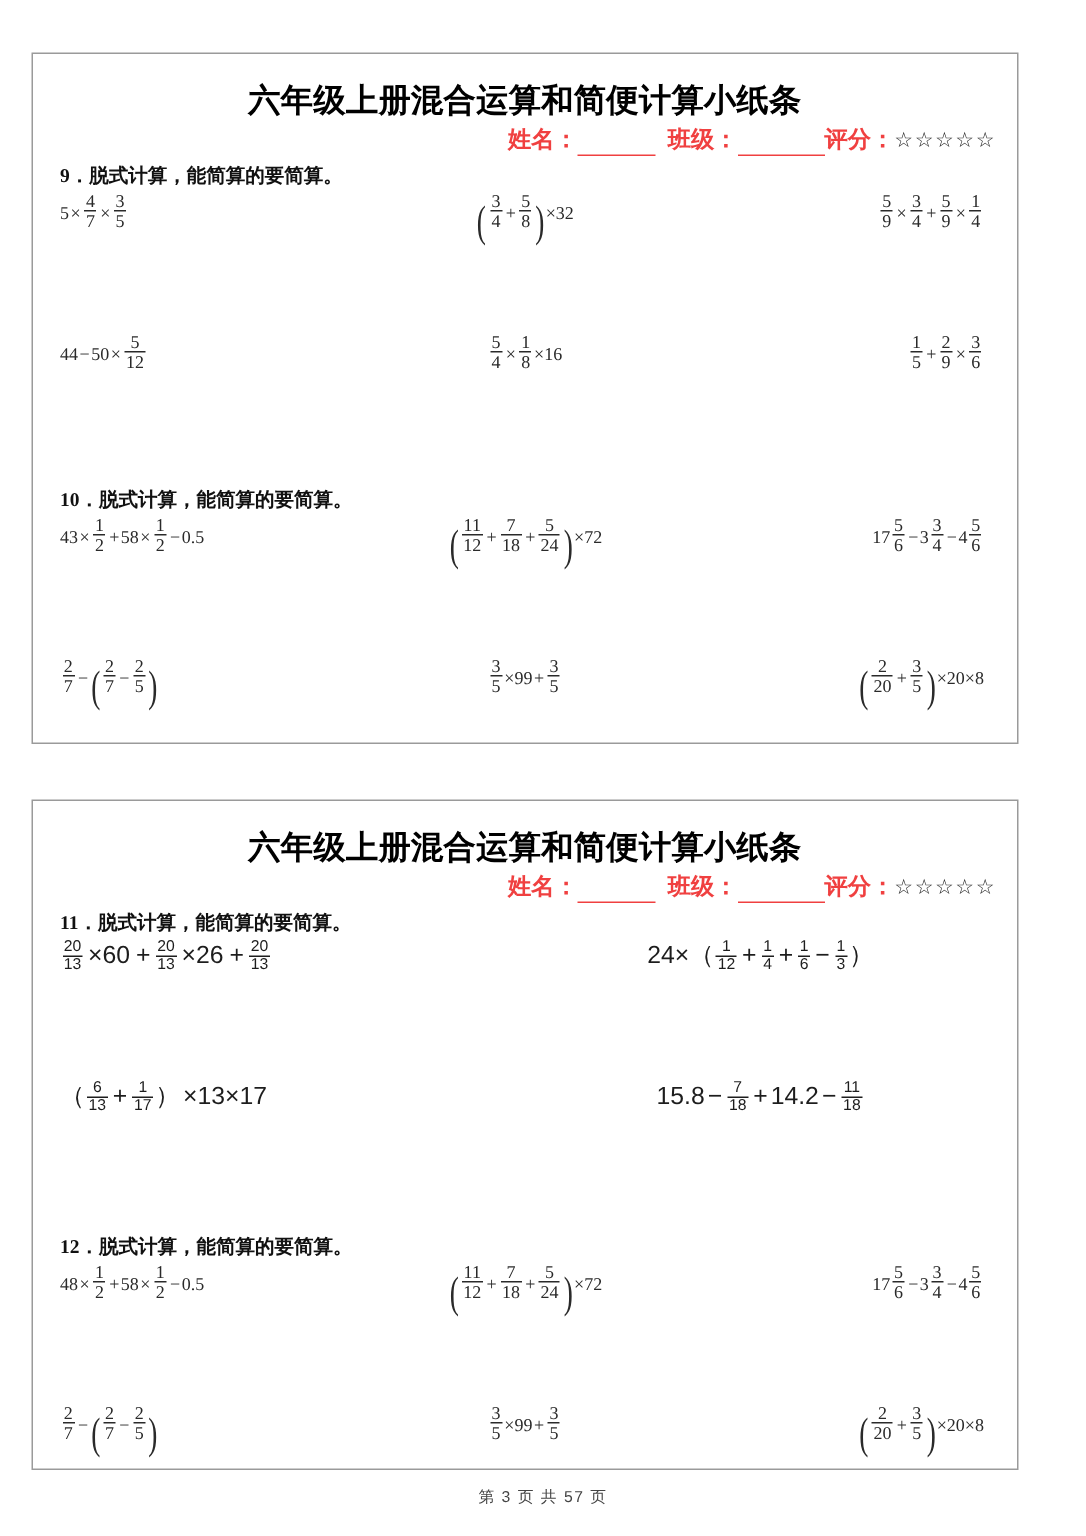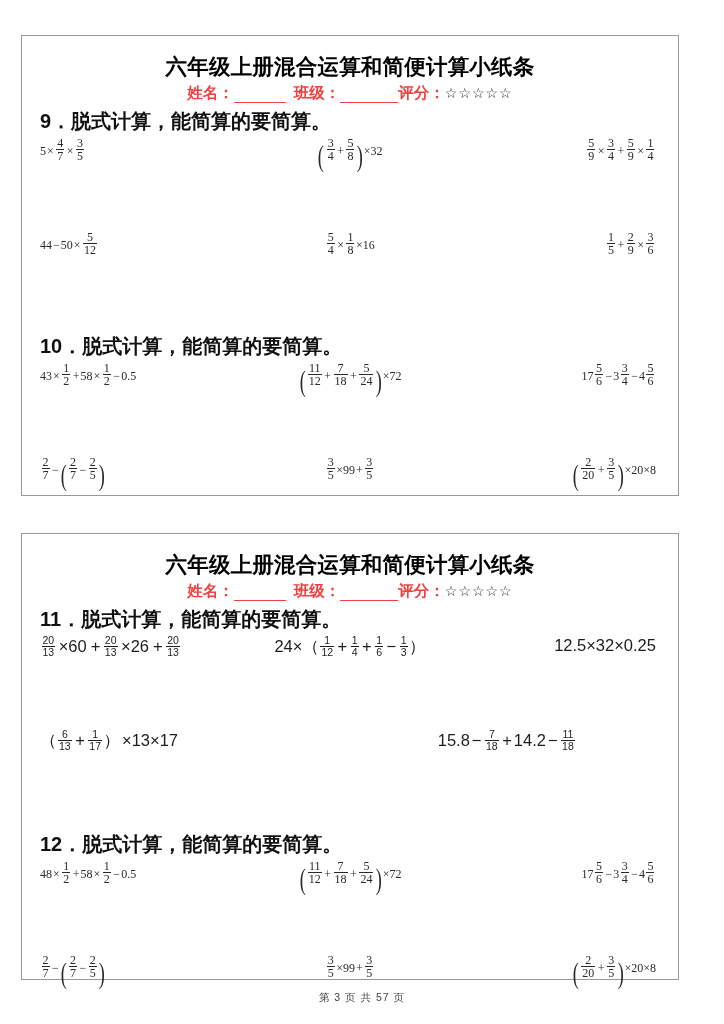--- a/index.html
+++ b/index.html
@@ -33,21 +33,21 @@
     text-align: center;
     font-family: "Liberation Sans", "DejaVu Sans", sans-serif;
     font-weight: bold;
     font-size: 21.5px;
     letter-spacing: 0.2px;
     color: #000;
     margin: 6px 0 2px 0;
     white-space: nowrap;
   }
   .ws-meta {
-    text-align: center;
+    text-align: right;
     font-family: "Liberation Sans", "DejaVu Sans", sans-serif;
     font-weight: bold;
     font-size: 15.5px;
     color: #f04040;
     margin: 2px 0 4px 0;
     white-space: nowrap;
   }
   .ws-meta .blank {
     display: inline-block;
     border-bottom: 1.6px solid #f04040;
@@ -59,23 +59,23 @@
     color: #2b2b2b;
     font-weight: normal;
     font-family: "DejaVu Sans", sans-serif;
     font-size: 14px;
     letter-spacing: 1px;
   }
   .ws-meta .sp { display: inline-block; width: 8px; }
 
   
   .sec-head {
-    font-family: Liberation Sans, sans-serif;
+    font-family: Liberation Serif, serif;
     font-weight: bold;
-    font-size: 20px;
+    font-size: 13px;
     color: #111;
     margin: 0 0 2px 4px;
     white-space: nowrap;
   }
 
   
   .prow {
     display: flex;
     width: 100%;
   }
@@ -234,23 +234,20 @@
 
       <div class="sec-head">11．脱式计算，能简算的要简算。</div>
 
       <div class="prow">
         <div class="pcell c1">
           <span class="expr big"><span class="frac"><span class="num">20</span><span class="den">13</span></span><span class="op">×60</span><span class="op">+</span><span class="frac"><span class="num">20</span><span class="den">13</span></span><span class="op">×26</span><span class="op">+</span><span class="frac"><span class="num">20</span><span class="den">13</span></span></span>
         </div>
         <div class="pcell c2">
           <span class="expr big"><span>24×</span><span class="plainparen">（</span><span class="frac"><span class="num">1</span><span class="den">12</span></span><span class="op">+</span><span class="frac"><span class="num">1</span><span class="den">4</span></span><span class="op">+</span><span class="frac"><span class="num">1</span><span class="den">6</span></span><span class="op">−</span><span class="frac"><span class="num">1</span><span class="den">3</span></span><span class="plainparen">）</span></span>
         </div>
-        <div class="pcell c3">
-          <span class="expr big">12.5×32×0.25</span>
-        </div>
       </div>
 
       <div class="rowgap-md"></div>
 
       <div class="prow">
         <div class="pcell c1">
           <span class="expr big"><span class="plainparen">（</span><span class="frac"><span class="num">6</span><span class="den">13</span></span><span class="op">+</span><span class="frac"><span class="num">1</span><span class="den">17</span></span><span class="plainparen">）</span><span class="op">×13×17</span></span>
         </div>
         <div class="pcell c2">
           <span class="expr big"><span>15.8</span><span class="op">−</span><span class="frac"><span class="num">7</span><span class="den">18</span></span><span class="op">+</span><span>14.2</span><span class="op">−</span><span class="frac"><span class="num">11</span><span class="den">18</span></span></span>

